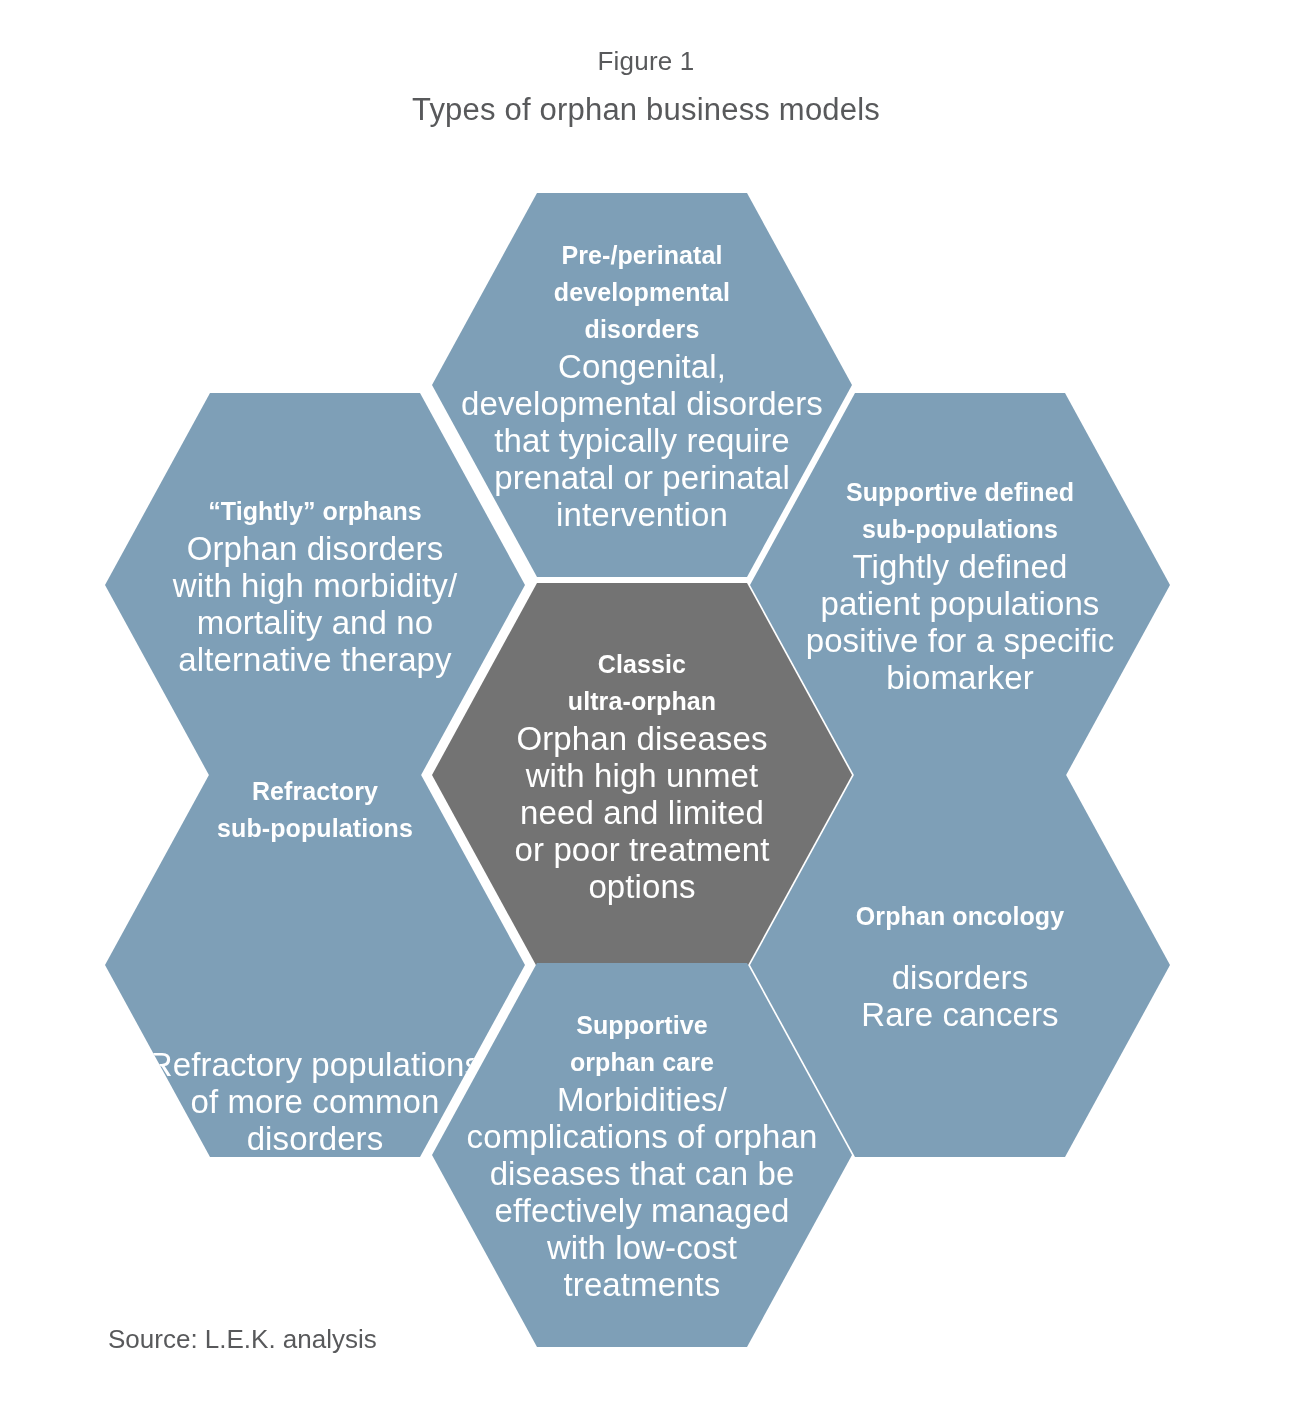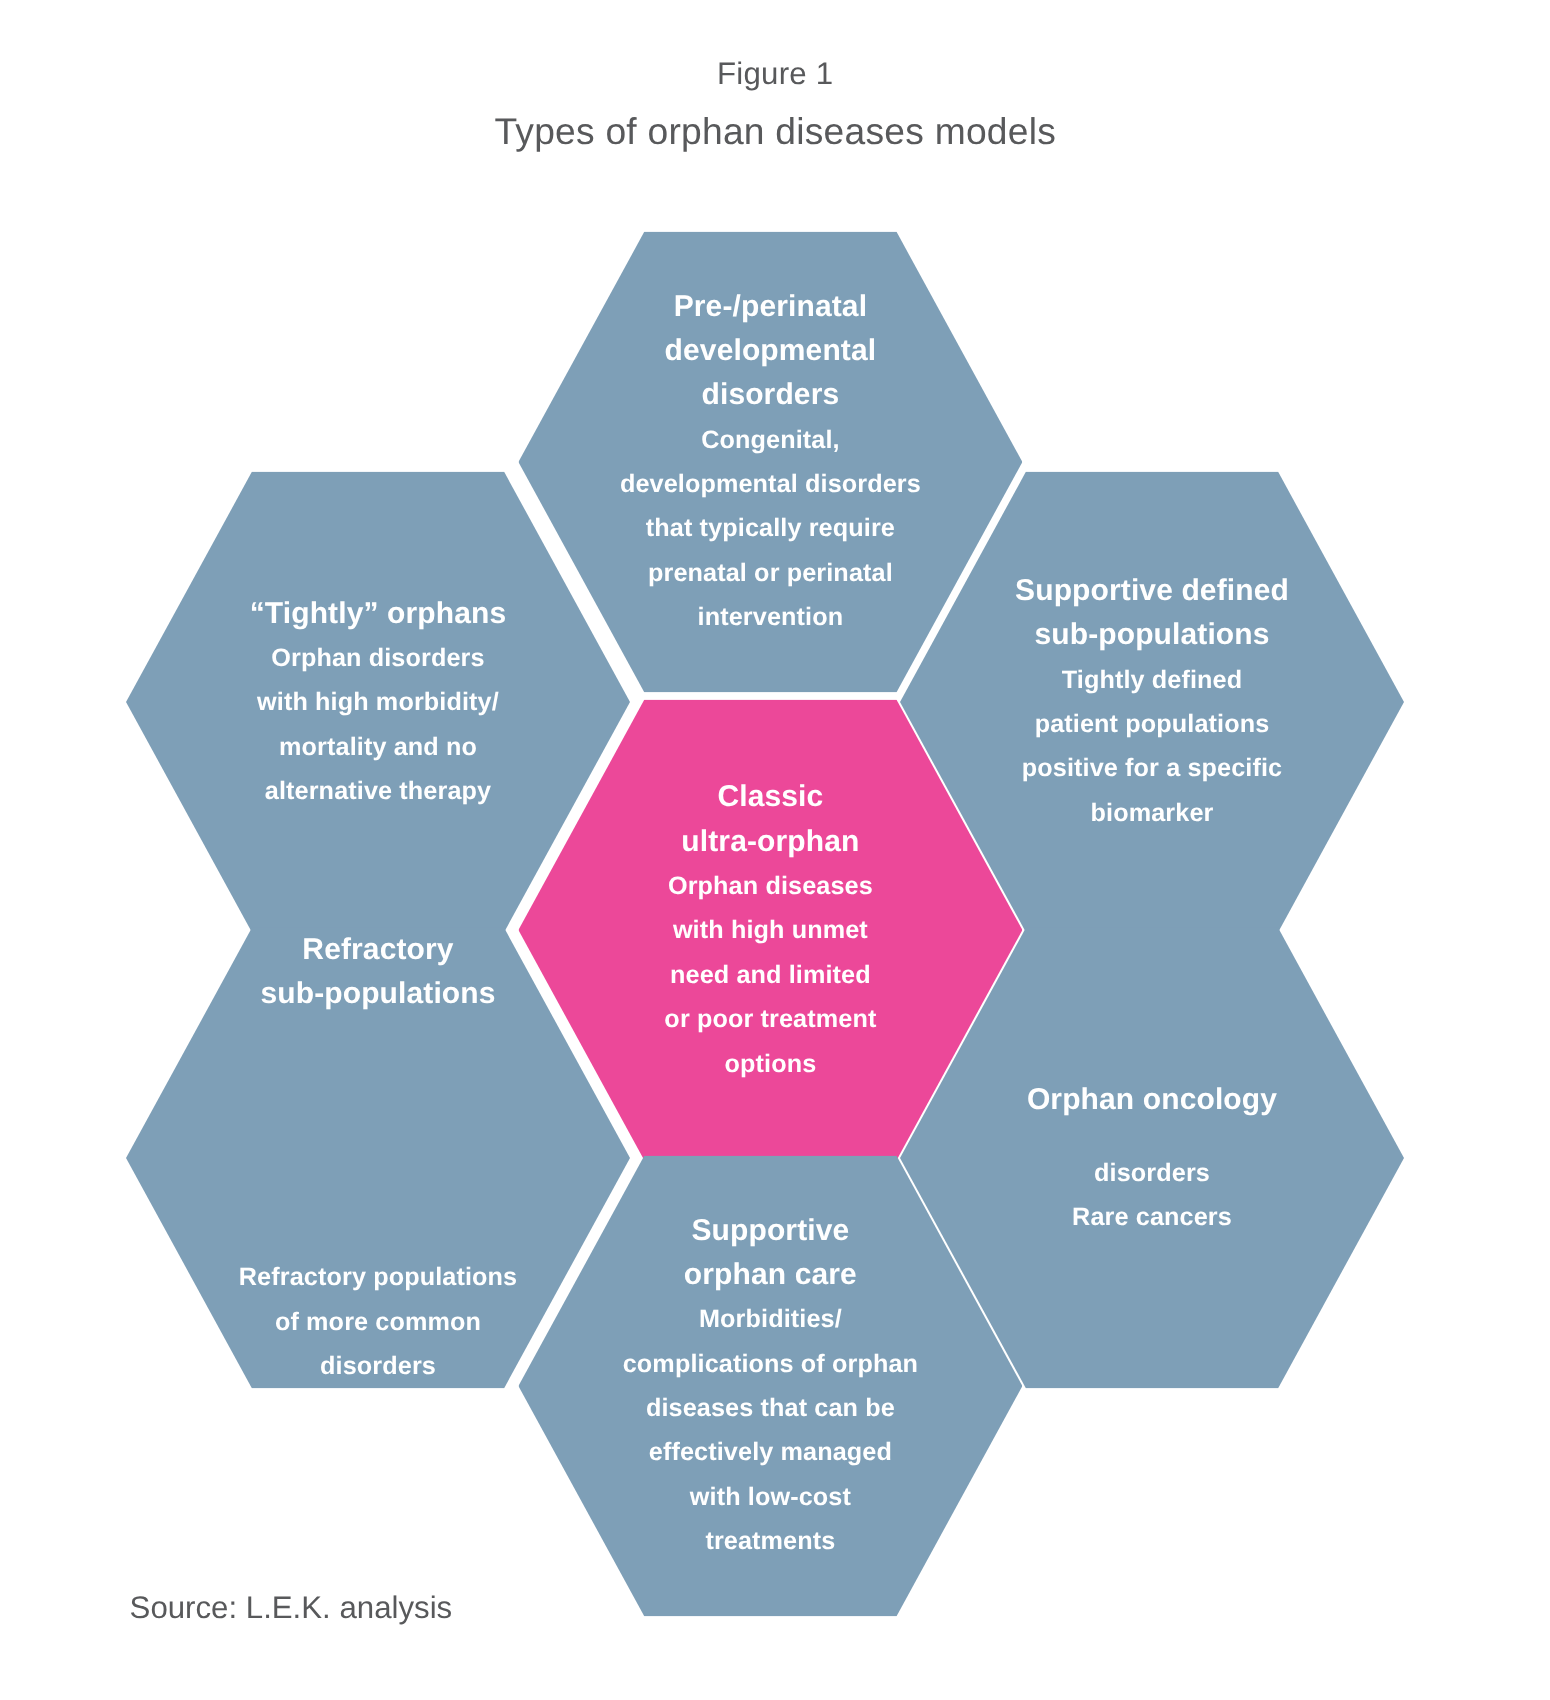--- a/index.html
+++ b/index.html
@@ -71,23 +71,23 @@
   }
 
   .hex .hex-title {
     font-size: 25px;
     line-height: 37px;
     font-weight: 700;
     letter-spacing: 0.1px;
     white-space: pre-line;
   }
   .hex .hex-body {
-    font-size: 21px;
+    font-size: 33px;
     line-height: 37px;
-    font-weight: 700;
+    font-weight: 400;
     letter-spacing: 0.1px;
     white-space: pre-line;
   }
 
   
   #hex-top        { left: 432px; top: 193px; }
   #hex-left       { left: 105px; top: 393px; }
   #hex-right      { left: 750px; top: 393px; }
   #hex-center     { left: 432px; top: 583px; }
   #hex-lower-left { left: 105px; top: 773px; justify-content: space-between; }
@@ -108,21 +108,21 @@
     line-height: 34px;
     font-weight: 400;
     color: #58595b;
   }
 </style>
 </head>
 <body>
 
 <div class="title-block">
   <div class="fig-label">Figure 1</div>
-  <div class="fig-title">Types of orphan diseases models</div>
+  <div class="fig-title">Types of orphan business models</div>
 </div>
 
 <div class="hex-canvas">
 
   <div class="hex" id="hex-top" style="background: rgb(126, 159, 183);">
     <div class="hex-title">Pre-/perinatal
 developmental
 disorders</div>
     <div class="hex-body">Congenital,
 developmental disorders
@@ -141,21 +141,21 @@
 
   <div class="hex" id="hex-right" style="background: rgb(126, 159, 183);">
     <div class="hex-title">Supportive defined
 sub-populations</div>
     <div class="hex-body">Tightly defined
 patient populations
 positive for a specific
 biomarker</div>
   </div>
 
-  <div class="hex center-hex" id="hex-center" style="background: #ec4899;">
+  <div class="hex center-hex" id="hex-center" style="background: #737373;">
     <div class="hex-title">Classic
 ultra-orphan</div>
     <div class="hex-body">Orphan diseases
 with high unmet
 need and limited
 or poor treatment
 options</div>
   </div>
 
   <div class="hex" id="hex-lower-left" style="background: rgb(126, 159, 183);">

